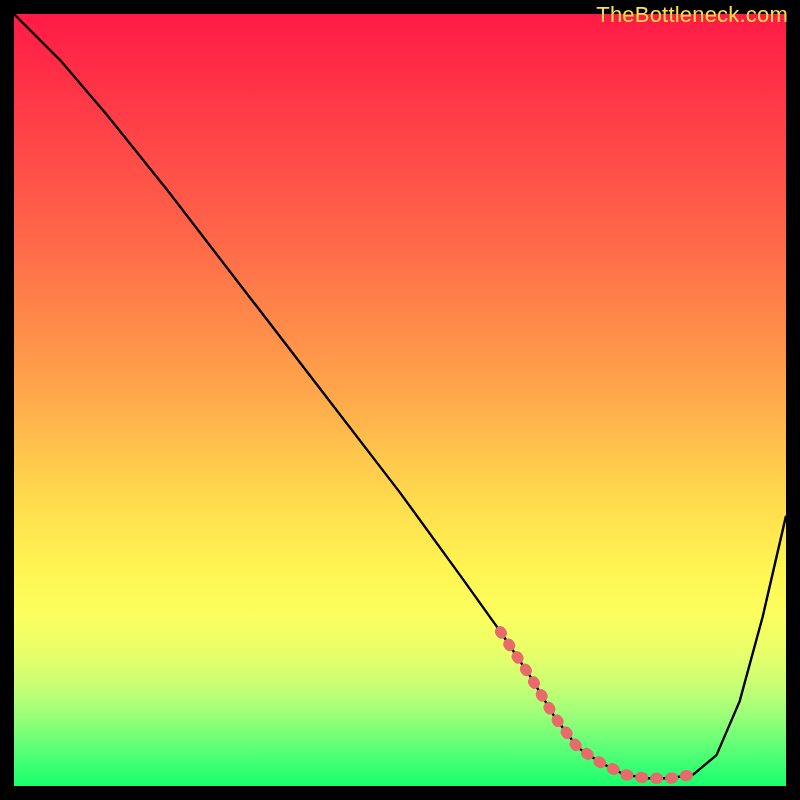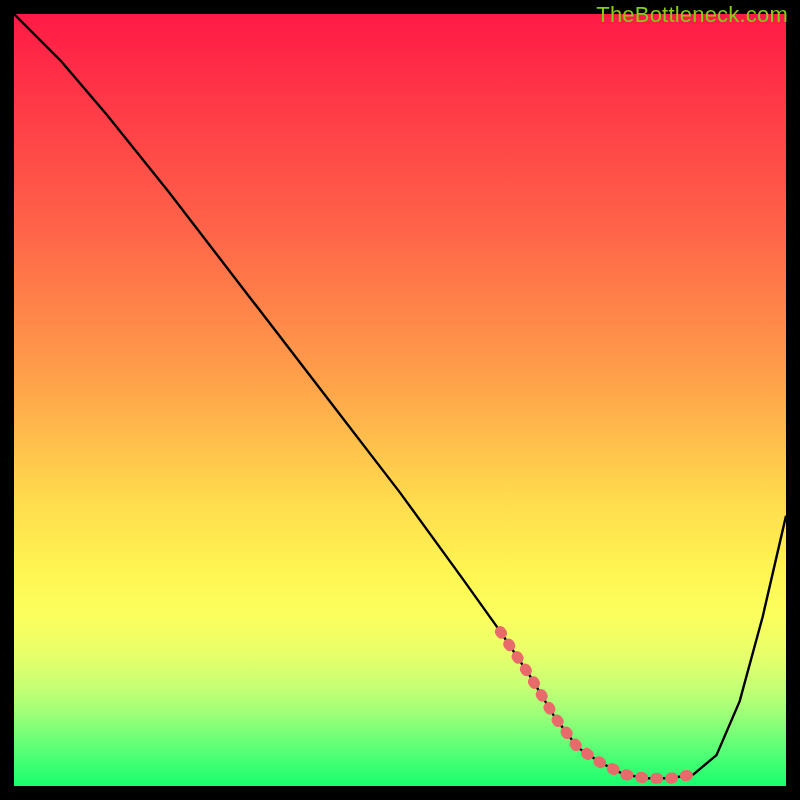--- a/index.html
+++ b/index.html
@@ -43,21 +43,21 @@
     position: absolute;
     left: 14px;
     top: 14px;
     width: 772px;
     height: 772px;
   }
   .watermark {
     position: absolute;
     top: 2px;
     right: 12px;
-    color: #84cc16;
+    color: #fde047;
     font-size: 22px;
     font-weight: 500;
     letter-spacing: 0.2px;
   }
 </style>
 </head>
 <body>
 
 <div class="frame">
   <div class="plot-area"></div>

